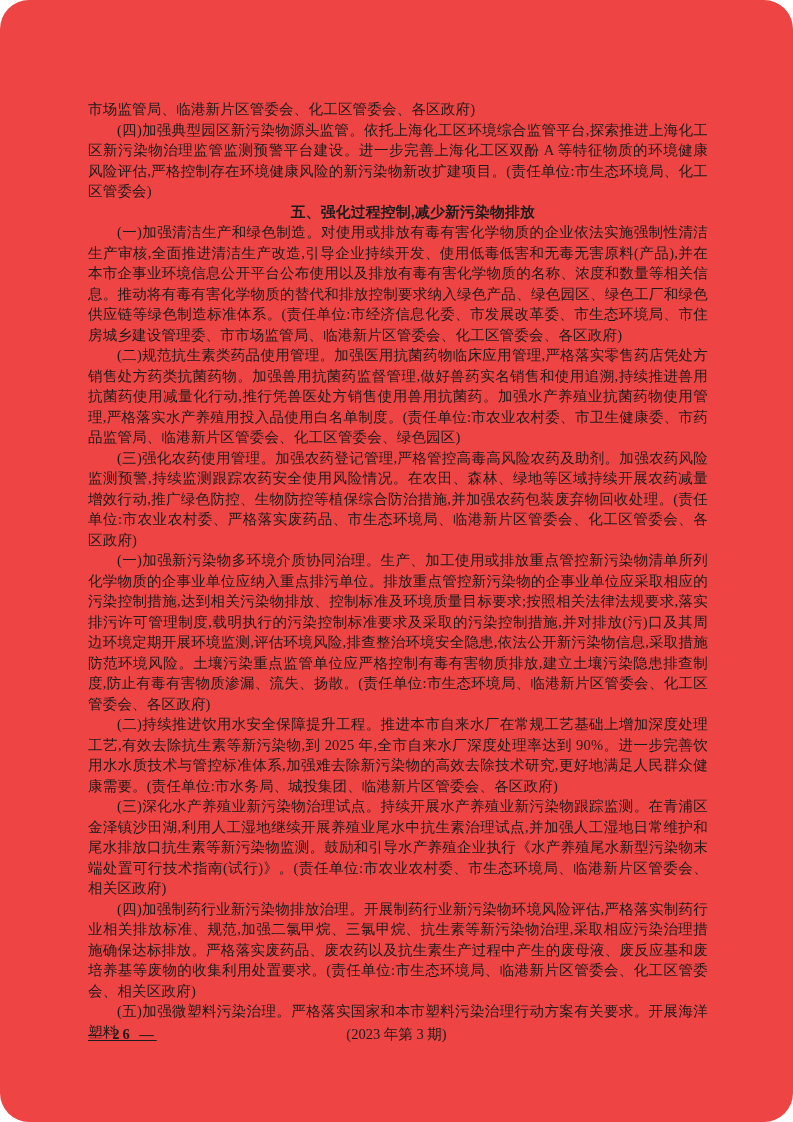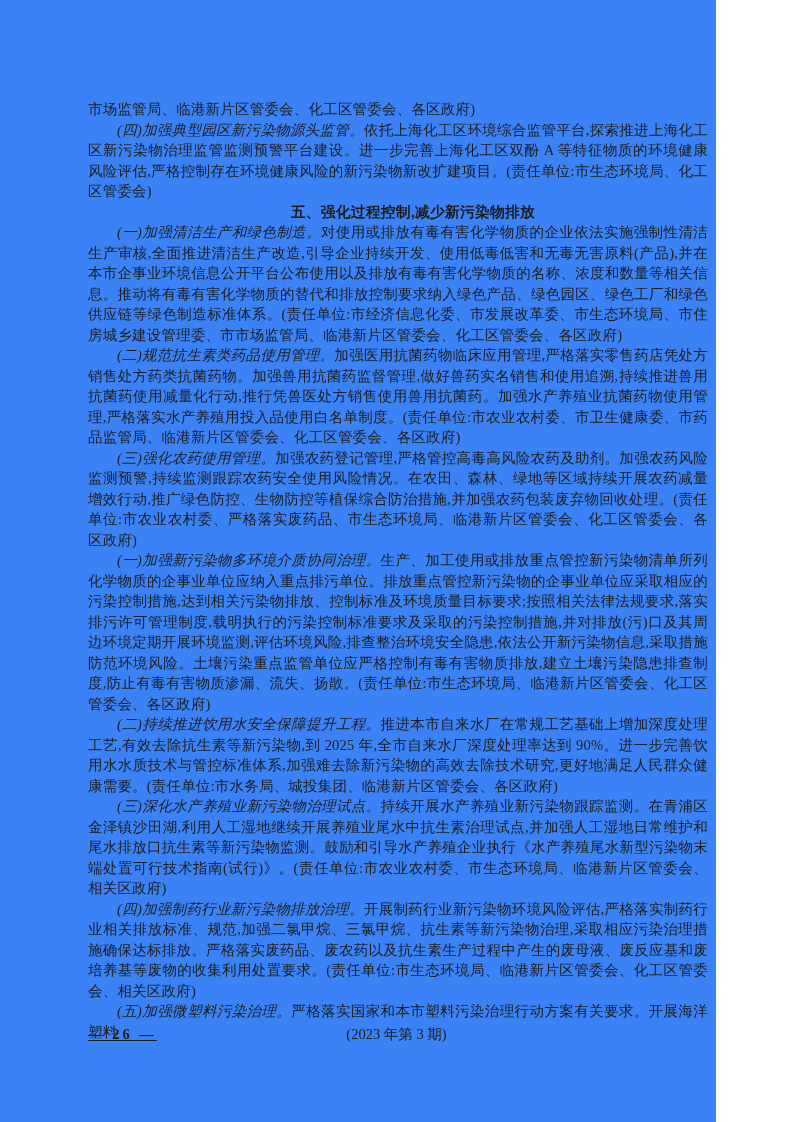--- a/index.html
+++ b/index.html
@@ -2,25 +2,26 @@
 <html><head>
 <meta charset="utf-8">
 <style>
   html, body {
     margin: 0;
     padding: 0;
     background: #ffffff;
   }
   .page {
     position: relative;
-    width: 716px;
+    width: 793px;
     height: 1122px;
-    background: #3b82f6;
+    background: #ef4444;
     overflow: hidden;
     color: #1c1c1c;
+    border-radius: 29px;
   }
   .content {
     position: absolute;
     left: 88px;
     top: 99px;
     width: 620px;
     font-family: "Liberation Serif", "DejaVu Serif", serif;
     font-size: 14.5px;
     line-height: 20.5px;
     text-align: justify;
@@ -28,21 +29,20 @@
   }
   .content p {
     margin: 0;
     padding: 0;
     text-indent: 2em;
   }
   .content p.cont {
     text-indent: 0;
   }
   .para-lead {
-    font-style: italic; 
   }
   .sec-heading {
     margin: 0;
     padding: 0;
     text-indent: 2em;
     font-family: "Liberation Sans", "DejaVu Sans", sans-serif;
     font-weight: bold;
     font-size: 14.8px;
     line-height: 20.5px;
     text-align: center;
@@ -83,21 +83,21 @@
 
     <p class="cont">市场监管局、临港新片区管委会、化工区管委会、各区政府)</p>
 
     <p><span class="para-lead">(四)加强典型园区新污染物源头监管。</span><span>依托上海化工区环境综合监管平台,探索推进上海化工区新污染物治理监管监测预警平台建设。进一步完善上海化工区双酚 A 等特征物质的环境健康风险评估,严格控制存在环境健康风险的新污染物新改扩建项目。(责任单位:市生态环境局、化工区管委会)</span></p>
 
 
     <h3 class="sec-heading">五、强化过程控制,减少新污染物排放</h3>
 
     <p><span class="para-lead">(一)加强清洁生产和绿色制造。</span><span>对使用或排放有毒有害化学物质的企业依法实施强制性清洁生产审核,全面推进清洁生产改造,引导企业持续开发、使用低毒低害和无毒无害原料(产品),并在本市企事业环境信息公开平台公布使用以及排放有毒有害化学物质的名称、浓度和数量等相关信息。推动将有毒有害化学物质的替代和排放控制要求纳入绿色产品、绿色园区、绿色工厂和绿色供应链等绿色制造标准体系。(责任单位:市经济信息化委、市发展改革委、市生态环境局、市住房城乡建设管理委、市市场监管局、临港新片区管委会、化工区管委会、各区政府)</span></p>
 
-    <p><span class="para-lead">(二)规范抗生素类药品使用管理。</span><span>加强医用抗菌药物临床应用管理,严格落实零售药店凭处方销售处方药类抗菌药物。加强兽用抗菌药监督管理,做好兽药实名销售和使用追溯,持续推进兽用抗菌药使用减量化行动,推行凭兽医处方销售使用兽用抗菌药。加强水产养殖业抗菌药物使用管理,严格落实水产养殖用投入品使用白名单制度。(责任单位:市农业农村委、市卫生健康委、市药品监管局、临港新片区管委会、化工区管委会、各区政府)</span></p>
+    <p><span class="para-lead">(二)规范抗生素类药品使用管理。</span><span>加强医用抗菌药物临床应用管理,严格落实零售药店凭处方销售处方药类抗菌药物。加强兽用抗菌药监督管理,做好兽药实名销售和使用追溯,持续推进兽用抗菌药使用减量化行动,推行凭兽医处方销售使用兽用抗菌药。加强水产养殖业抗菌药物使用管理,严格落实水产养殖用投入品使用白名单制度。(责任单位:市农业农村委、市卫生健康委、市药品监管局、临港新片区管委会、化工区管委会、绿色园区)</span></p>
 
     <p><span class="para-lead">(三)强化农药使用管理。</span><span>加强农药登记管理,严格管控高毒高风险农药及助剂。加强农药风险监测预警,持续监测跟踪农药安全使用风险情况。在农田、森林、绿地等区域持续开展农药减量增效行动,推广绿色防控、生物防控等植保综合防治措施,并加强农药包装废弃物回收处理。(责任单位:市农业农村委、严格落实废药品、市生态环境局、临港新片区管委会、化工区管委会、各区政府)</span></p>
 
 
     <p><span class="para-lead">(一)加强新污染物多环境介质协同治理。</span><span>生产、加工使用或排放重点管控新污染物清单所列化学物质的企事业单位应纳入重点排污单位。排放重点管控新污染物的企事业单位应采取相应的污染控制措施,达到相关污染物排放、控制标准及环境质量目标要求;按照相关法律法规要求,落实排污许可管理制度,载明执行的污染控制标准要求及采取的污染控制措施,并对排放(污)口及其周边环境定期开展环境监测,评估环境风险,排查整治环境安全隐患,依法公开新污染物信息,采取措施防范环境风险。土壤污染重点监管单位应严格控制有毒有害物质排放,建立土壤污染隐患排查制度,防止有毒有害物质渗漏、流失、扬散。(责任单位:市生态环境局、临港新片区管委会、化工区管委会、各区政府)</span></p>
 
     <p><span class="para-lead">(二)持续推进饮用水安全保障提升工程。</span><span>推进本市自来水厂在常规工艺基础上增加深度处理工艺,有效去除抗生素等新污染物,到 2025 年,全市自来水厂深度处理率达到 90%。进一步完善饮用水水质技术与管控标准体系,加强难去除新污染物的高效去除技术研究,更好地满足人民群众健康需要。(责任单位:市水务局、城投集团、临港新片区管委会、各区政府)</span></p>
 
     <p><span class="para-lead">(三)深化水产养殖业新污染物治理试点。</span><span>持续开展水产养殖业新污染物跟踪监测。在青浦区金泽镇沙田湖,利用人工湿地继续开展养殖业尾水中抗生素治理试点,并加强人工湿地日常维护和尾水排放口抗生素等新污染物监测。鼓励和引导水产养殖企业执行《水产养殖尾水新型污染物末端处置可行技术指南(试行)》。(责任单位:市农业农村委、市生态环境局、临港新片区管委会、相关区政府)</span></p>
 

